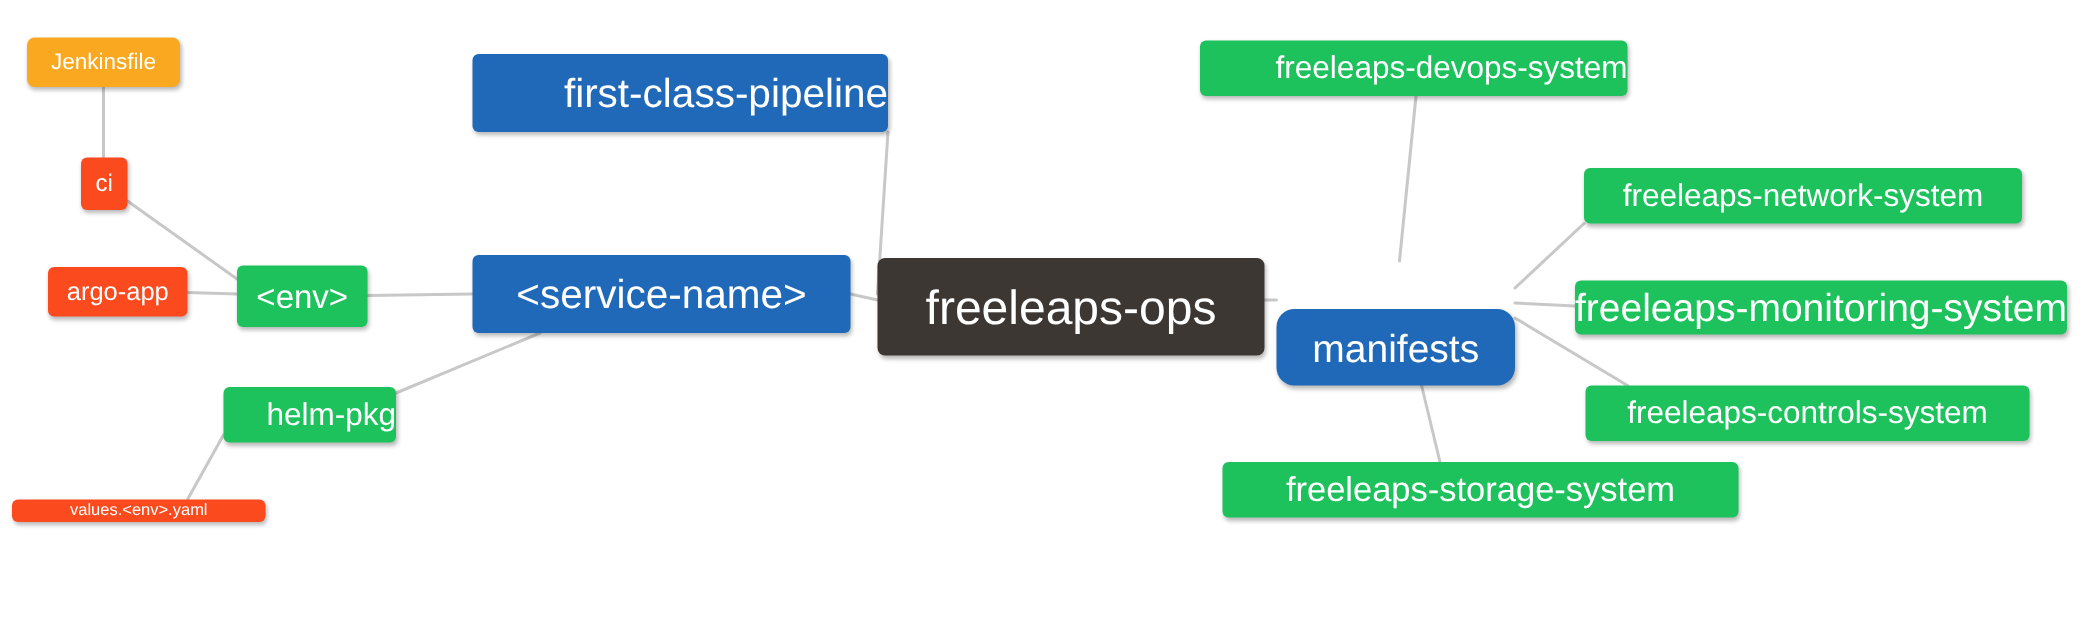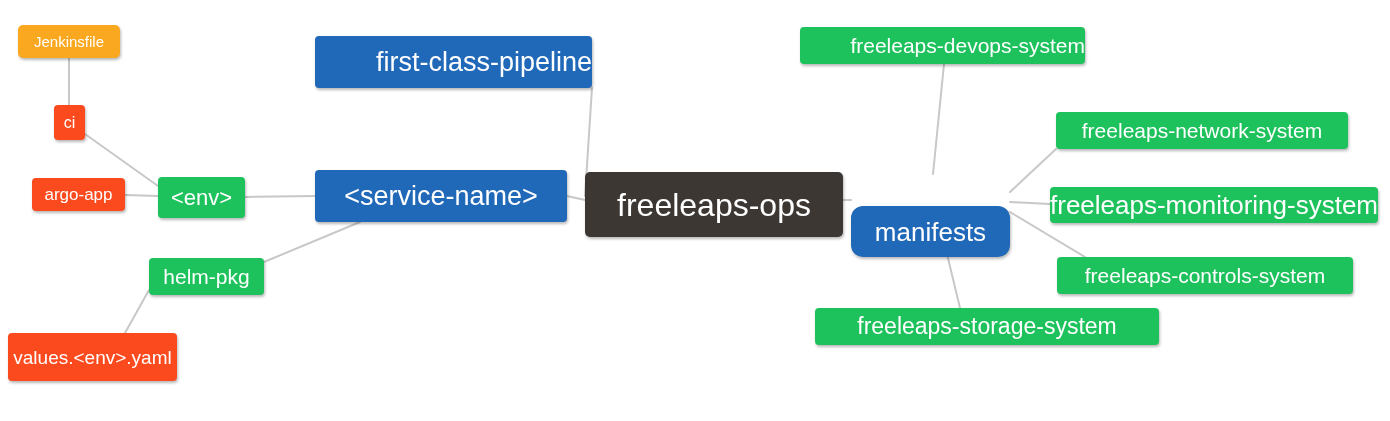--- a/index.html
+++ b/index.html
@@ -77,24 +77,24 @@
       </div>
       <div class="node" style="left: 54px; top: 105px; width: 31px; height: 35px; background: rgb(251, 74, 30); font-size: 16px; border-radius: 4px;">
         <span class="node-label">ci</span>
       </div>
       <div class="node" style="left: 18px; top: 25px; width: 102px; height: 33px; background: rgb(251, 168, 33); font-size: 15px; border-radius: 5px; justify-content: center;">
         <span class="node-label">Jenkinsfile</span>
       </div>
       <div class="node" style="left: 32px; top: 178px; width: 93px; height: 33px; background: rgb(251, 74, 30); font-size: 17px; border-radius: 4px;">
         <span class="node-label">argo-app</span>
       </div>
-      <div class="node" style="left: 149px; top: 258px; width: 115px; height: 37px; background: rgb(30, 194, 92); font-size: 21px; border-radius: 4px;">
+      <div class="node" style="left: 149px; top: 258px; width: 115px; height: 37px; background: rgb(30, 194, 92); font-size: 21px; border-radius: 4px; justify-content: flex-end;">
         <span class="node-label">helm-pkg</span>
       </div>
-      <div class="node" style="left: 8px; top: 333px; width: 169px; height: 48px; background: rgb(251, 74, 30); font-size: 19px; border-radius: 4px;">
+      <div class="node" style="left: 8px; top: 333px; width: 169px; height: 15px; background: rgb(251, 74, 30); font-size: 11px; border-radius: 4px;">
         <span class="node-label">values.&lt;env&gt;.yaml</span>
       </div>
       <div class="node" style="left: 851px; top: 174px; width: 159px; height: 51px; background: rgb(32, 104, 184); font-size: 26px; border-radius: 12px; margin-top: 32px;">
         <span class="node-label">manifests</span>
       </div>
       <div class="node" style="left: 800px; top: 27px; width: 285px; height: 37px; background: rgb(30, 194, 92); font-size: 21px; border-radius: 4px; justify-content: flex-end;">
         <span class="node-label">freeleaps-devops-system</span>
       </div>
       <div class="node" style="left: 1056px; top: 112px; width: 292px; height: 37px; background: rgb(30, 194, 92); font-size: 21px; border-radius: 4px;">
         <span class="node-label">freeleaps-network-system</span>

